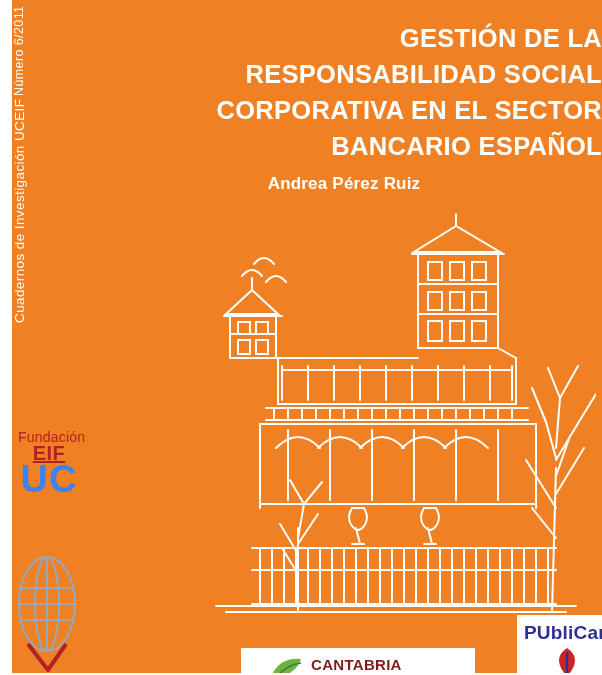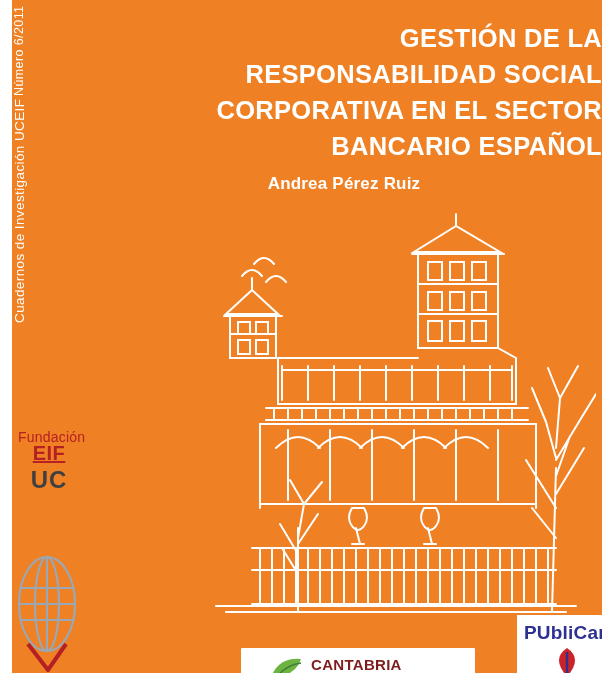--- a/index.html
+++ b/index.html
@@ -86,23 +86,23 @@
     margin-bottom: 1px;
   }
   #uceif-eif {
     font-size: 20px;
     font-weight: bold;
     letter-spacing: 0.5px;
     line-height: 20px;
     text-decoration: underline;
   }
   #uceif-uc {
-    font-size: 24px;
-    font-weight: bold;
-    color: #404040;
+    font-size: 38px;
+    font-weight: bold;
+    color: #3b82f6;
     line-height: 33px;
     letter-spacing: 1px;
   }
 
   
   #globe {
     position: absolute;
     left: 14px;
     top: 552px;
     width: 70px;

